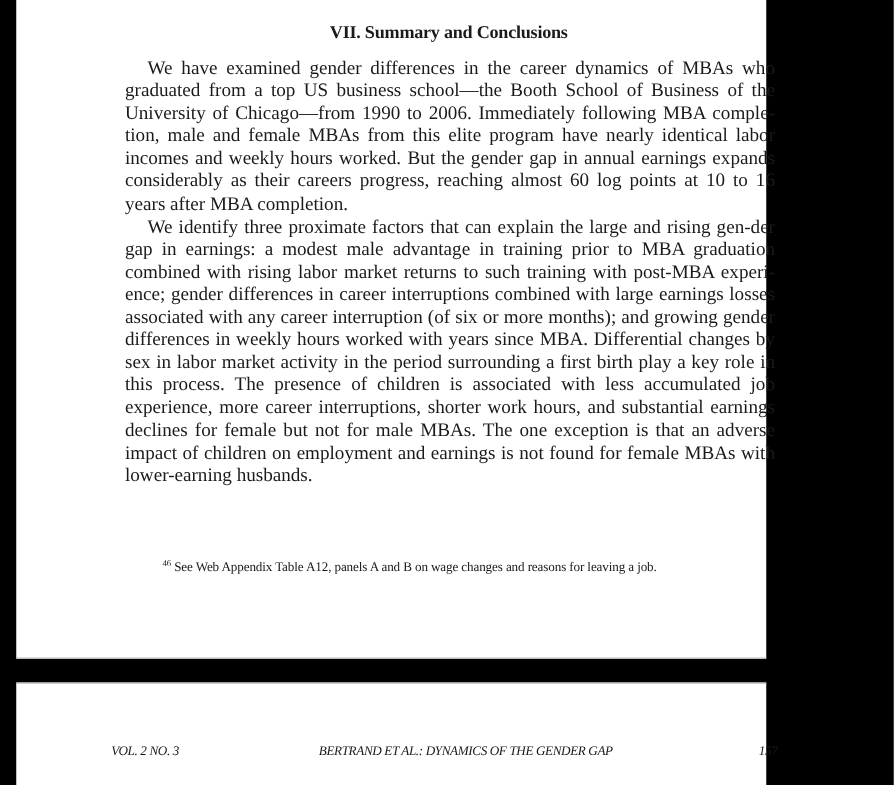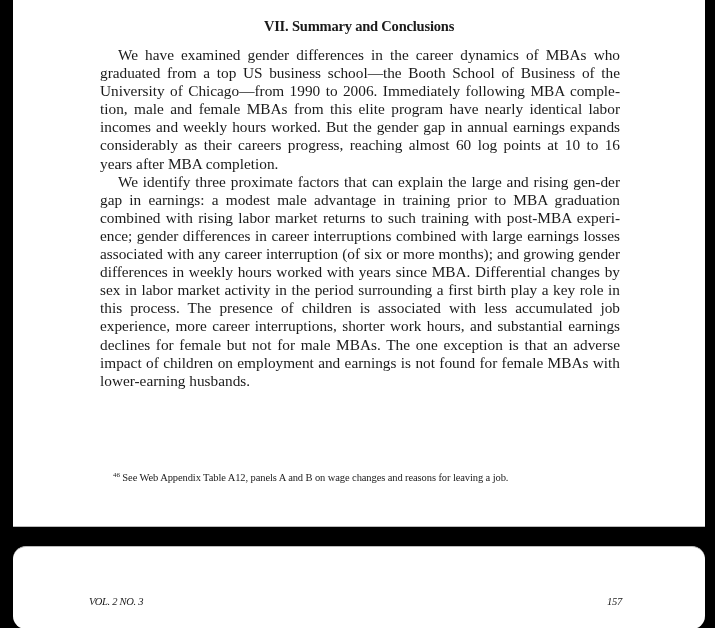--- a/index.html
+++ b/index.html
@@ -1,36 +1,36 @@
 <!DOCTYPE html>
 <html><head>
   <meta charset="utf-8">
   <style>
     html, body { margin: 0; padding: 0; }
     body {
       width: 715px; height: 628px; background: #000; position: relative; overflow: hidden;
       font-family: "Liberation Serif", "DejaVu Serif", serif; color: #1a1a1a;
     }
     .page {
-      position: absolute; left: 13px; width: 692px; background: #fff;
+      position: absolute; left: 13px; width: 600px; background: #fff;
     }
     #page-top { top: 0; height: 526px; }
-    #page-bottom { top: 546px; height: 82px; border-top: 1px solid #bbb; border-radius: 13px; }
+    #page-bottom { top: 546px; height: 82px; border-top: 1px solid #bbb; }
     #page-top { border-bottom: 1px solid #bbb; }
     .section-title {
       position: absolute; top: 18px; left: 0; width: 692px; text-align: center;
       font-weight: bold; font-size: 14.5px; letter-spacing: -0.2px;
     }
     .body-text {
       position: absolute; left: 87px; top: 46px; width: 520px;
       font-size: 15.3px; line-height: 18.1px; text-align: justify;
     }
     .para { margin: 0; text-indent: 18px; font-family: Liberation Serif, serif; }
     .footnote {
-      position: absolute; left: 100px; top: 447px; font-size: 10.5px; white-space: nowrap; letter-spacing: -0.1px; margin-top: 24px;
+      position: absolute; left: 117px; top: 447px; font-size: 10.5px; white-space: nowrap; letter-spacing: -0.1px;
     }
     .footnote sup { font-size: 7px; vertical-align: 4px; }
     .running-head {
       position: absolute; top: 49px; font-style: italic; font-size: 10.5px; letter-spacing: -0.3px;
     }
     .rh-left { left: 76px; }
     .rh-center { left: 242px; }
     .rh-right { left: 594px; }
   </style>
 </head>
@@ -43,14 +43,15 @@
     <p class="para">We identify three proximate factors that can explain the large and rising gen-der gap in earnings: a modest male advantage in training prior to MBA graduation combined with rising labor market returns to such training with post-MBA experi-ence; gender differences in career interruptions combined with large earnings losses associated with any career interruption (of six or more months); and growing gender differences in weekly hours worked with years since MBA. Differential changes by sex in labor market activity in the period surrounding a first birth play a key role in this process. The presence of children is associated with less accumulated job experience, more career interruptions, shorter work hours, and substantial earnings declines for female but not for male MBAs. The one exception is that an adverse impact of children on employment and earnings is not found for female MBAs with lower-earning husbands.</p>
   </div>
   <div class="footnote">
     <sup>46</sup>
     <span>See Web Appendix Table A12, panels A and B on wage changes and reasons for leaving a job.</span>
   </div>
 </div>
 
 <div class="page" id="page-bottom">
   <span class="running-head rh-left">VOL. 2 NO. 3</span>
+  <span class="running-head rh-center">BERTRAND ET AL.: DYNAMICS OF THE GENDER GAP</span>
   <span class="running-head rh-right">157</span>
 </div>
 
 </body></html>

